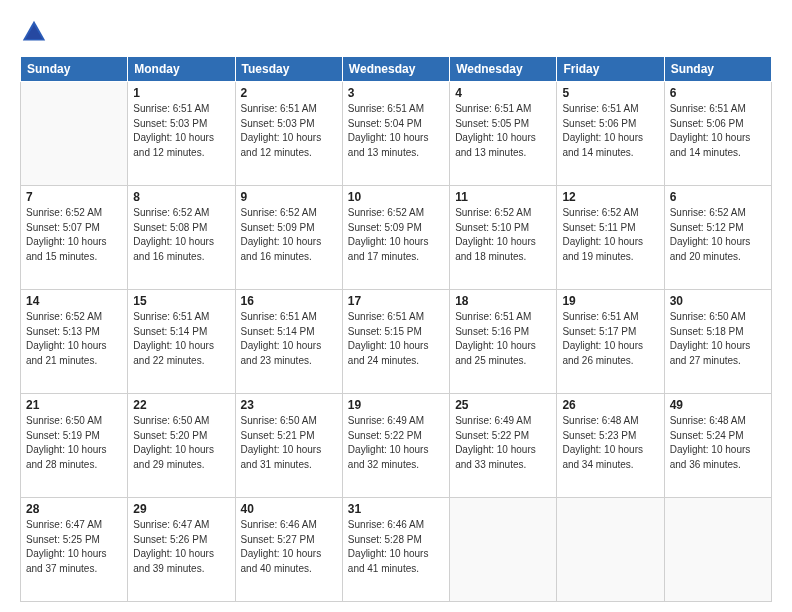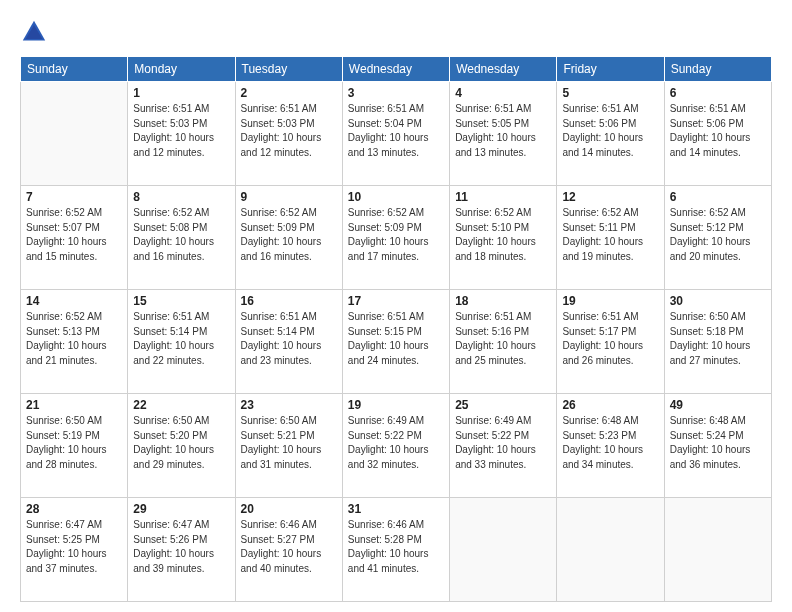--- a/index.html
+++ b/index.html
@@ -61,21 +61,21 @@
       border-collapse: collapse;
       width: 100%;
       font-size: 10.5px;
     }
     .calendar th {
       background-color: #2e6db4;
       color: #fff;
       text-align: left;
       padding: 5px 6px;
       font-size: 12px;
-      font-weight: normal;
+      font-weight: bold;
       border: 1px solid #fff;
     }
     .calendar td {
       border: 1px solid #d0d0d0;
       vertical-align: top;
       padding: 4px 5px;
       width: calc(100% / 7);
       min-height: 80px;
     }
     .calendar td.empty {
@@ -335,21 +335,21 @@
 and 37 minutes.</div>
           </td>
           <td>
             <span class="day-number">29</span>
             <div class="day-info" style="white-space: pre-line;">Sunrise: 6:47 AM
 Sunset: 5:26 PM
 Daylight: 10 hours
 and 39 minutes.</div>
           </td>
           <td>
-            <span class="day-number">20</span>
+            <span class="day-number">40</span>
             <div class="day-info" style="white-space: pre-line;">Sunrise: 6:46 AM
 Sunset: 5:27 PM
 Daylight: 10 hours
 and 40 minutes.</div>
           </td>
           <td>
             <span class="day-number">31</span>
             <div class="day-info" style="white-space: pre-line;">Sunrise: 6:46 AM
 Sunset: 5:28 PM
 Daylight: 10 hours

